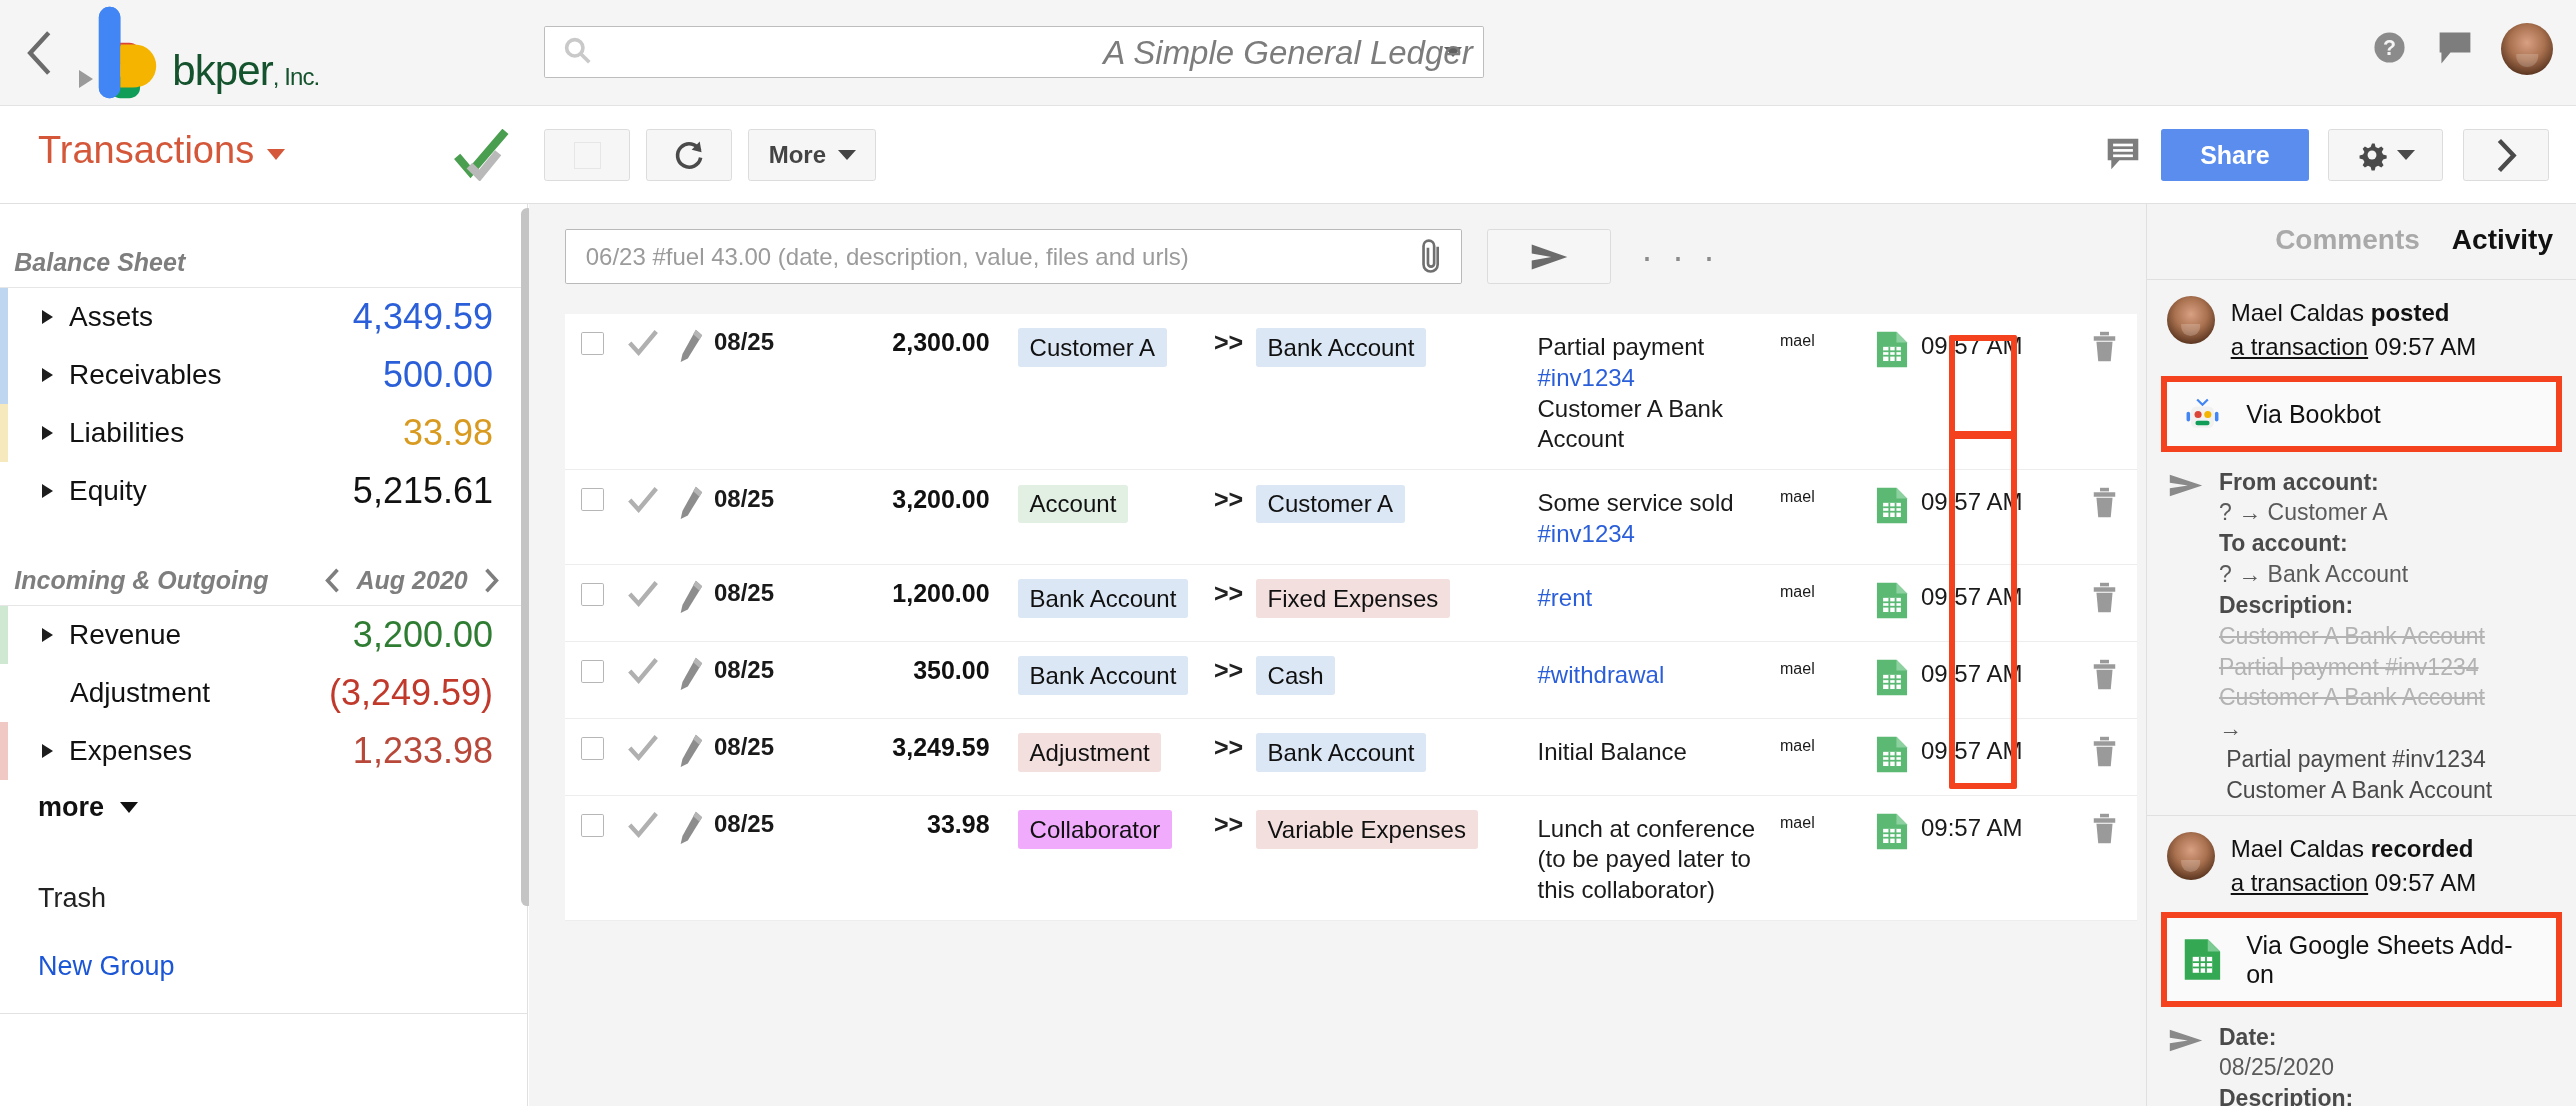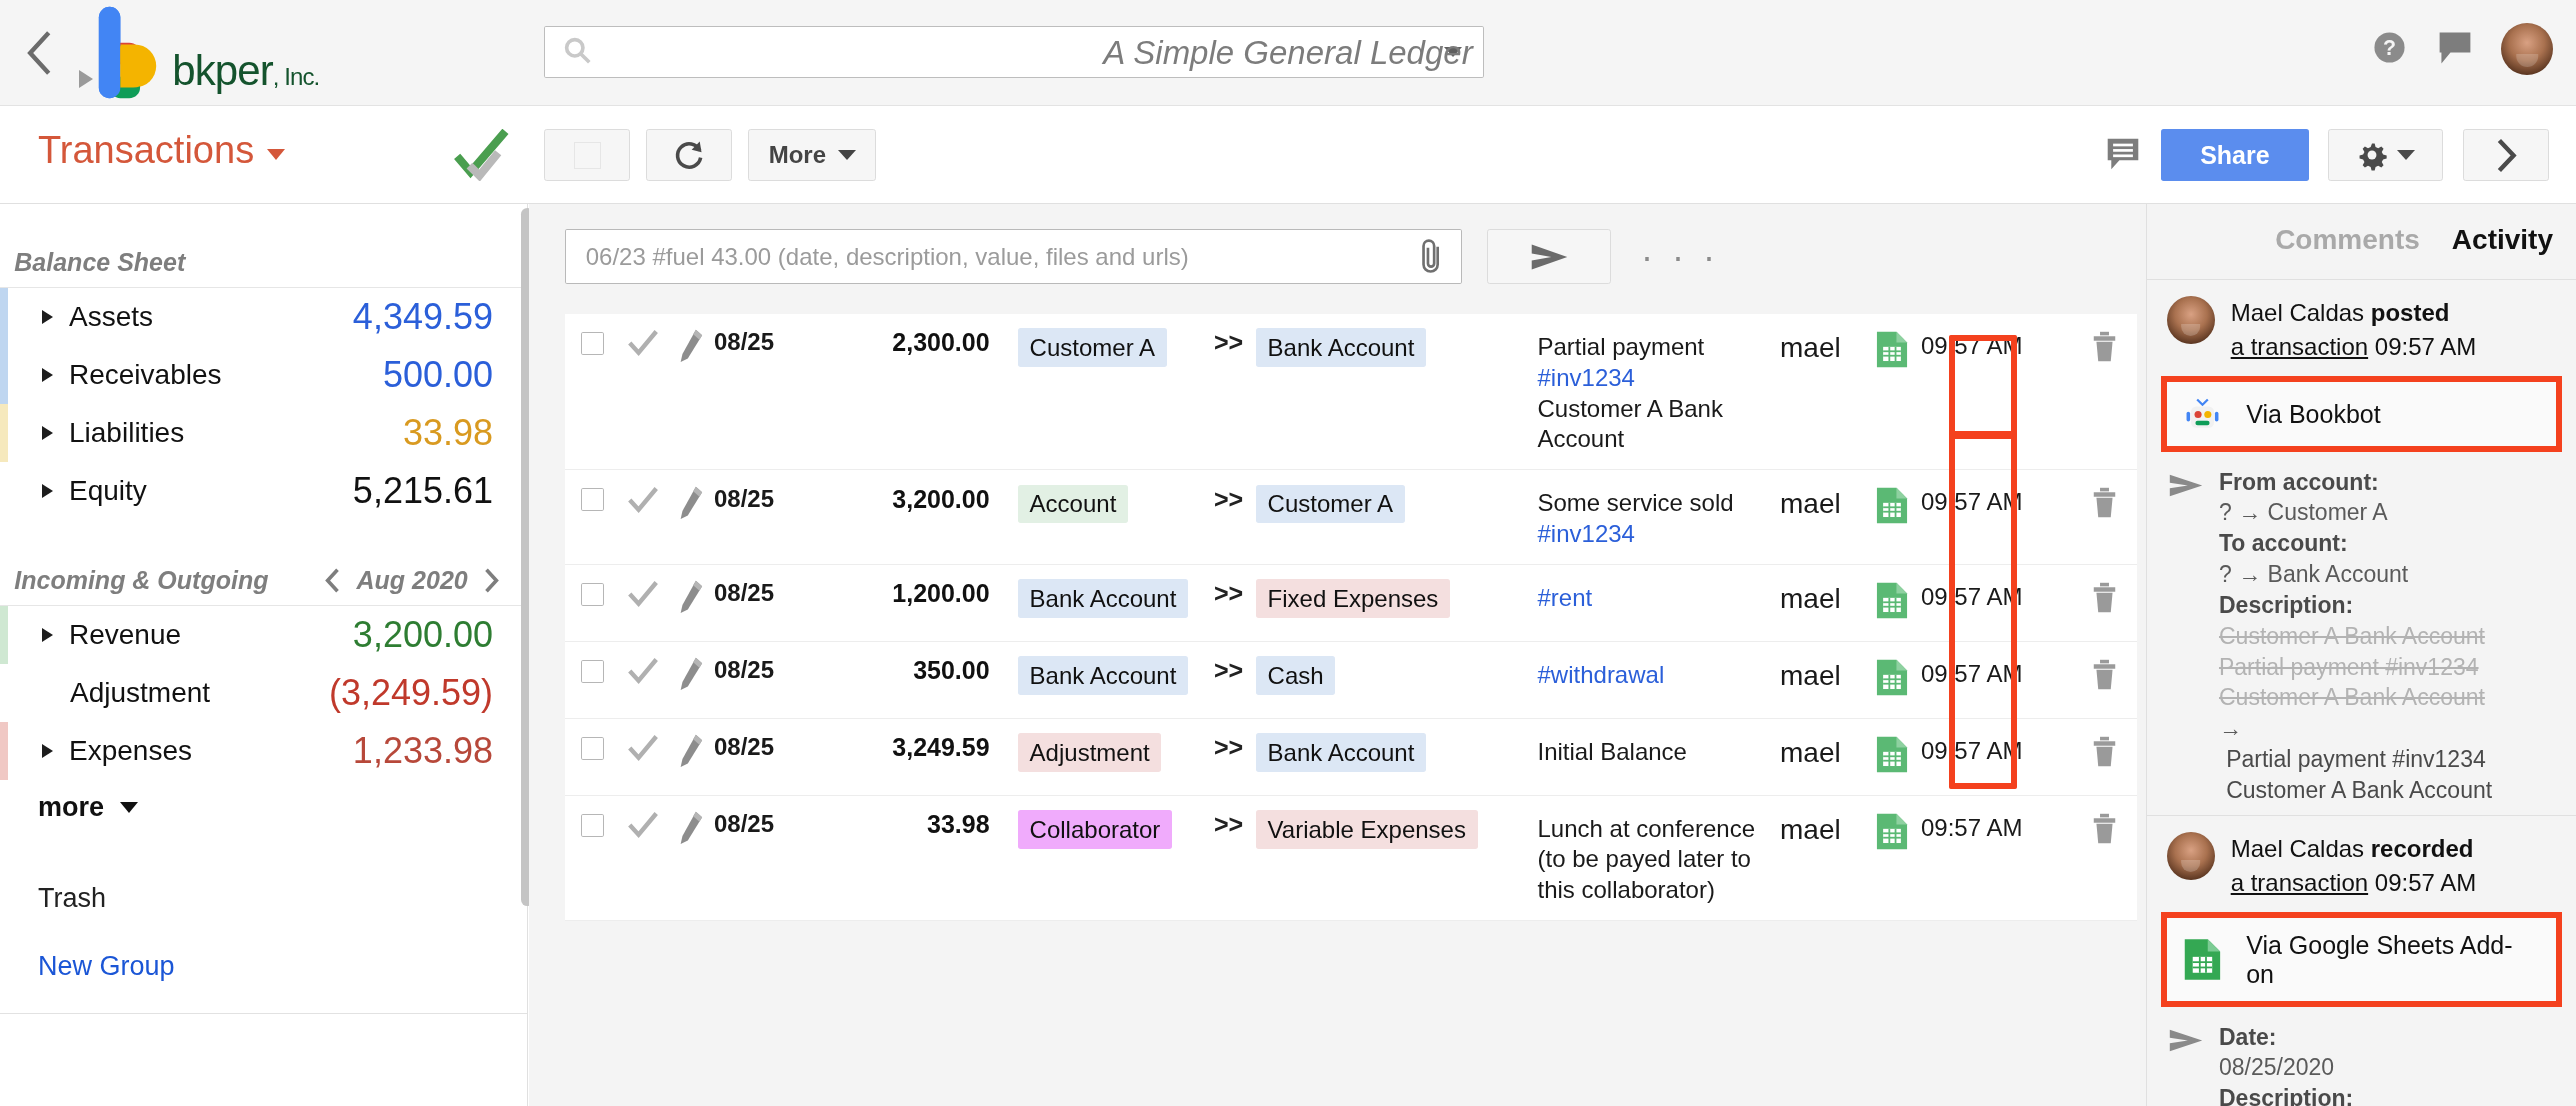--- a/index.html
+++ b/index.html
@@ -230,21 +230,21 @@
   .chip.revenue { background: #e2f0e4; }
   .chip.expense { background: #f4dfdf; }
   .chip.liability { background: #f0abfc; }
   .c-desc {
     flex: 1; font-size: 24px; color: #1a1a1a; line-height: 1.28;
     padding-left: 21.5px; padding-right: 9px; align-items: flex-start;
     display: block; padding-top: 3.6px;
   }
   .c-desc .tag { color: #2b5fd9; }
   .c-user {
-    width: 82px; font-size: 28px; color: #1a1a1a; justify-content: flex-start;
+    width: 82px; font-size: 16px; color: #1a1a1a; justify-content: flex-start;
     padding-top: 3.6px;
   }
   .c-src { width: 59px; justify-content: center; padding-top: 1.8px; }
   .c-time {
     width: 150px; font-size: 24px; color: #1a1a1a; justify-content: flex-start;
     padding-top: 3.6px;
   }
   .c-trash { width: 66px; justify-content: center; cursor: pointer; padding-top: 1.8px; }
 
   .anno-box {

